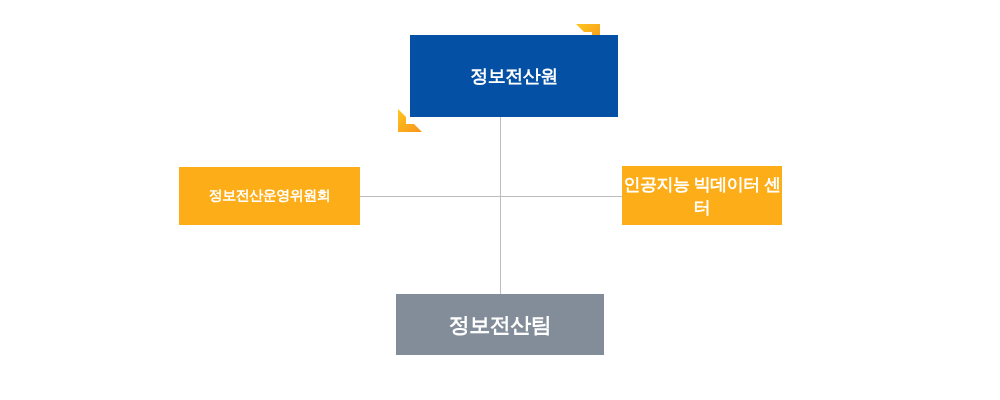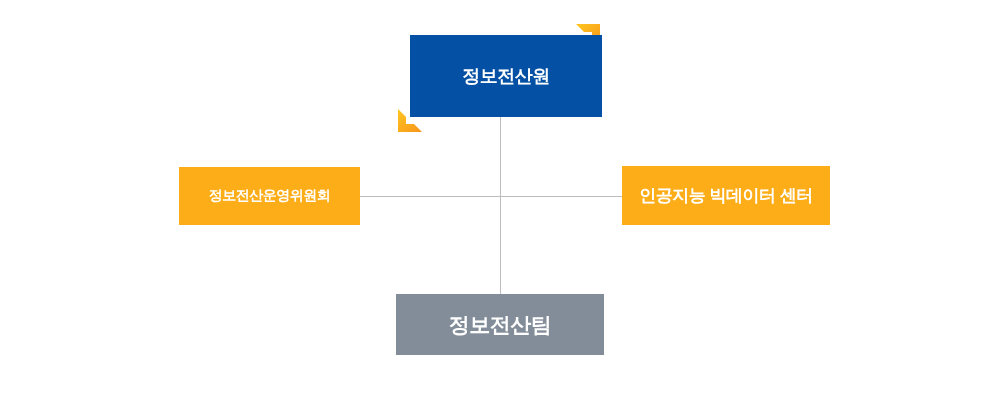--- a/index.html
+++ b/index.html
@@ -37,37 +37,37 @@
     align-items: center;
     justify-content: center;
     color: #ffffff;
     font-weight: bold;
     text-align: center;
     letter-spacing: -0.5px;
   }
   .node.root {
     left: 410px;
     top: 35px;
-    width: 192px;
+    width: 208px;
     height: 82px;
     background: #0450a4;
     font-size: 18px;
   }
   .node.left {
     left: 179px;
     top: 167px;
     width: 181px;
     height: 58px;
     background: #fdad18;
     font-size: 14px;
   }
   .node.right {
     left: 622px;
     top: 166px;
-    width: 208px;
+    width: 160px;
     height: 59px;
     background: #fdad18;
     font-size: 17px;
   }
   .node.bottom {
     left: 396px;
     top: 294px;
     width: 208px;
     height: 61px;
     background: #828d99;

